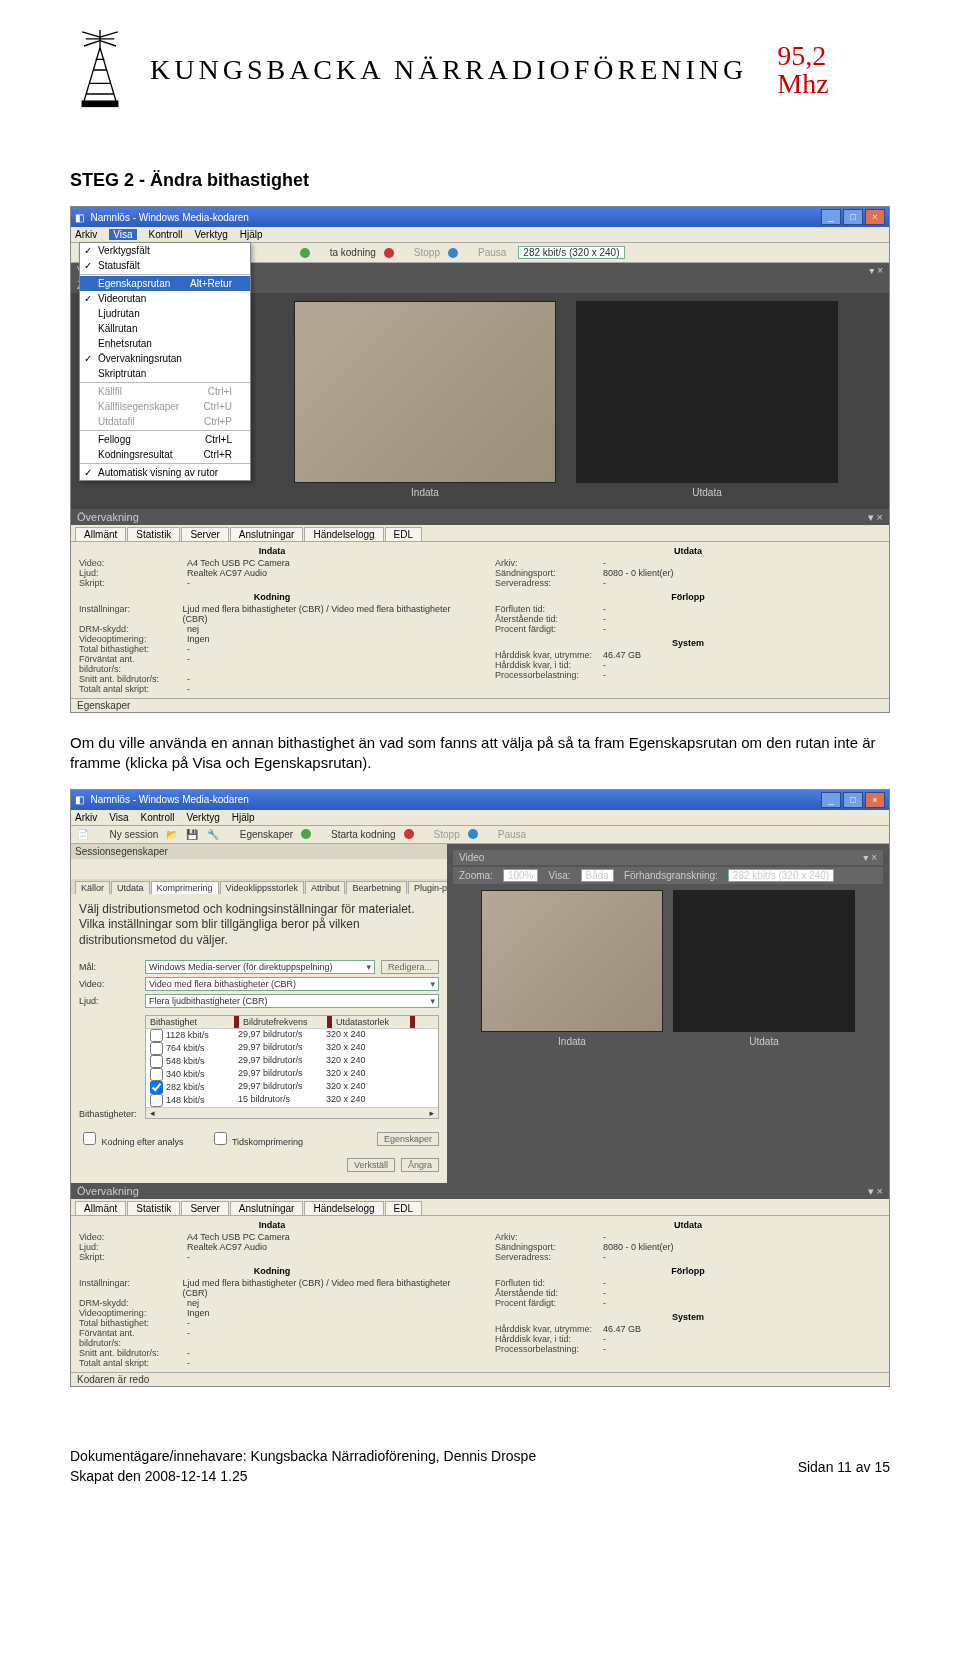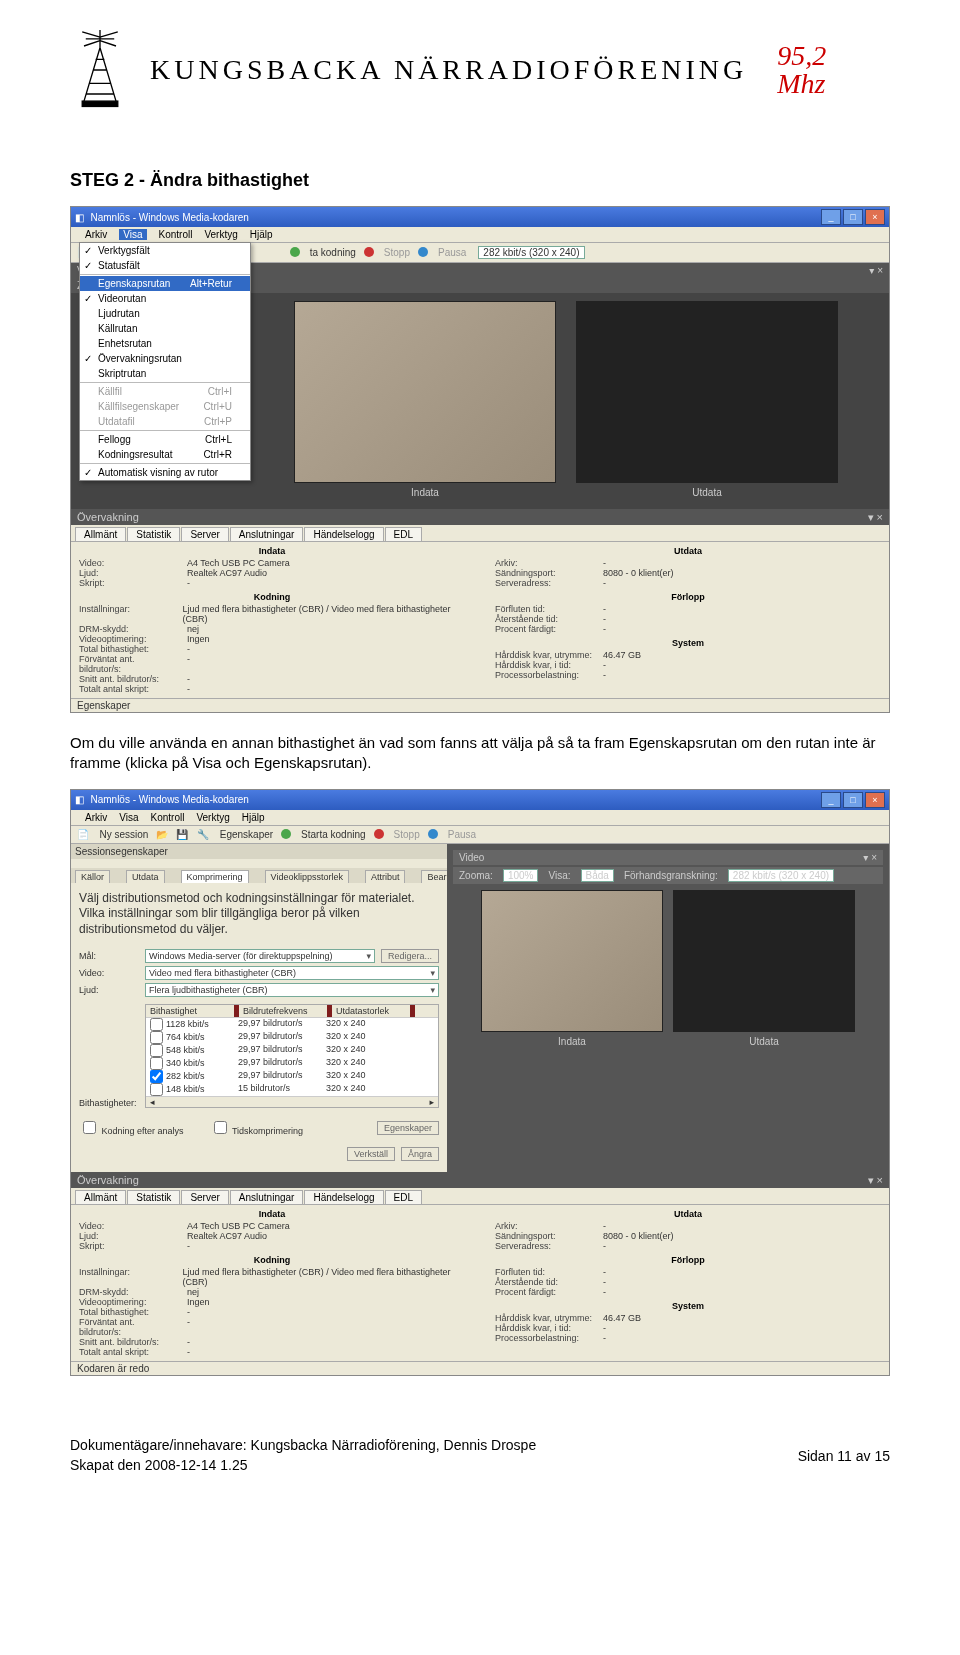--- a/index.html
+++ b/index.html
@@ -1,29 +1,29 @@
 <!DOCTYPE html>
 <html><head>
 <meta charset="utf-8">
 <style>
 body{margin:0;background:#fff;font-family:Arial,Helvetica,sans-serif;width:960px;box-sizing:border-box;padding:30px 70px 40px}
 .header{display:flex;align-items:center;gap:20px;margin-bottom:60px}
 .logo-svg{width:60px;height:80px}
 .org-name{font-family:Georgia,'Times New Roman',serif;font-size:28px;letter-spacing:4px;color:#000}
-.freq{font-family:Georgia,'Times New Roman',serif;font-style:italic;color:#c00;font-size:28px;line-height:1;margin-left:10px}
+.freq{font-family:Georgia,'Times New Roman',serif;color:#c00;font-size:28px;line-height:1;margin-left:10px}
 .step-title{font-weight:bold;font-size:18px;margin:8px 0 15px}
 .body-text{font-size:15px;margin:20px 0 15px;line-height:1.35}
 .shot{border:1px solid #888;position:relative;font-size:10px}
 .titlebar{background:linear-gradient(#4a7be0,#2d5cc0);color:#fff;display:flex;align-items:center;padding:2px 4px;gap:6px}
 .winicons{margin-left:auto;display:flex;gap:2px}
 .winicons span{width:18px;height:14px;background:#6fa0e8;border:1px solid #2a4a8a;display:flex;align-items:center;justify-content:center;font-size:9px}
 .winicons .x{background:#e07050}
-.menubar{background:#ece9d8;display:flex;gap:12px;padding:2px 14px;color:#000;border-bottom:1px solid #aaa}
+.menubar{background:#ece9d8;display:flex;gap:12px;padding:2px 4px;color:#000;border-bottom:1px solid #aaa}
 .toolbar{background:#ece9d8;display:flex;gap:8px;align-items:center;padding:3px 6px;border-bottom:1px solid #aaa;color:#333}
-.toolbar .tb-btn{display:flex;align-items:flex-start;gap:10px}
+.toolbar .tb-btn{display:flex;align-items:center;gap:20px}
 .toolbar .grey{color:#999}
 .dot{width:10px;height:10px;border-radius:50%;display:inline-block}
 .dot.g{background:#4aa64a}.dot.r{background:#c33}.dot.b{background:#38c}
 .sel{background:#fff;border:1px solid #7a9;padding:0 4px;font-size:10px}
 .videoarea{background:#444;padding:8px;display:flex;gap:20px;justify-content:center;color:#ccc;min-height:200px;position:relative}
 .dropdown{position:absolute;left:8px;top:-1px;background:#fff;border:1px solid #888;box-shadow:2px 2px 4px rgba(0,0,0,.3);color:#000;width:170px;font-size:10px;z-index:10}
 .dropdown div{padding:2px 18px;white-space:nowrap}
 .dropdown .sel-row{background:#316ac5;color:#fff}
 .dropdown .dis{color:#999}
 .dropdown hr{margin:1px 0;border:none;border-top:1px solid #bbb}
@@ -53,21 +53,21 @@
 .bittable .hdr{display:flex;background:#ece9d8;border-bottom:1px solid #ccc}
 .bittable .hdr span{padding:1px 4px;border-right:5px solid #7f1d1d}
 .bittable .tr{display:flex}
 .bittable .tr span{padding:0 4px}
 .bittable .c1{width:80px}.bittable .c2{width:80px}.bittable .c3{width:70px}
 .bittable input[type=checkbox]{margin:0 3px 0 0;vertical-align:middle}
 .rightpanel{flex:1;background:#555;padding:6px}
 .rightpanel .bar{background:#666;color:#ccc;padding:2px 6px;font-size:10px;display:flex;gap:10px;align-items:center}
 .rightpanel .previews{display:flex;gap:10px;margin-top:6px;justify-content:center}
 .rightpanel .pv{width:180px;height:140px}
-.stabs{display:flex;gap:16px;font-size:9px;padding:2px 4px 0;background:#dcd9c8}
+.stabs{display:flex;gap:1px;font-size:9px;padding:2px 4px 0;background:#dcd9c8}
 .stabs span{background:#ece9d8;border:1px solid #aaa;border-bottom:none;padding:1px 5px;white-space:nowrap}
 .footer{margin-top:60px;font-size:14px;color:#000;display:flex;justify-content:space-between;flex-wrap:wrap}
 .footer .left{line-height:1.4}
 </style>
 </head>
 <body>
 
 <div class="header">
   <svg class="logo-svg" viewBox="0 0 60 90">
     <g stroke="#000" stroke-width="1.5" fill="none">
@@ -302,21 +302,21 @@
         <span class="dot r"></span> 
         <span>Stopp</span>
       </span>
     <span class="tb-btn grey">
         <span class="dot b"></span> 
         <span>Pausa</span>
       </span>
   </div>
   <div class="content2">
     <div class="leftpanel">
-      <div style="background:#d8d5c4;padding:2px 4px;margin:-8px -8px 9px;font-size:10px">Sessionsegenskaper</div>
+      <div style="background:#d8d5c4;padding:2px 4px;margin:-8px -8px 20px;font-size:10px">Sessionsegenskaper</div>
       <div class="stabs" style="margin:0 -8px">
         <span>Källor</span>
         <span>Utdata</span>
         <span style="background:#fff">Komprimering</span>
         <span>Videoklippsstorlek</span>
         <span>Attribut</span>
         <span>Bearbetning</span>
         <span>Plugin-program</span>
         <span>Säk</span>
         <span>◂ ▸</span>

